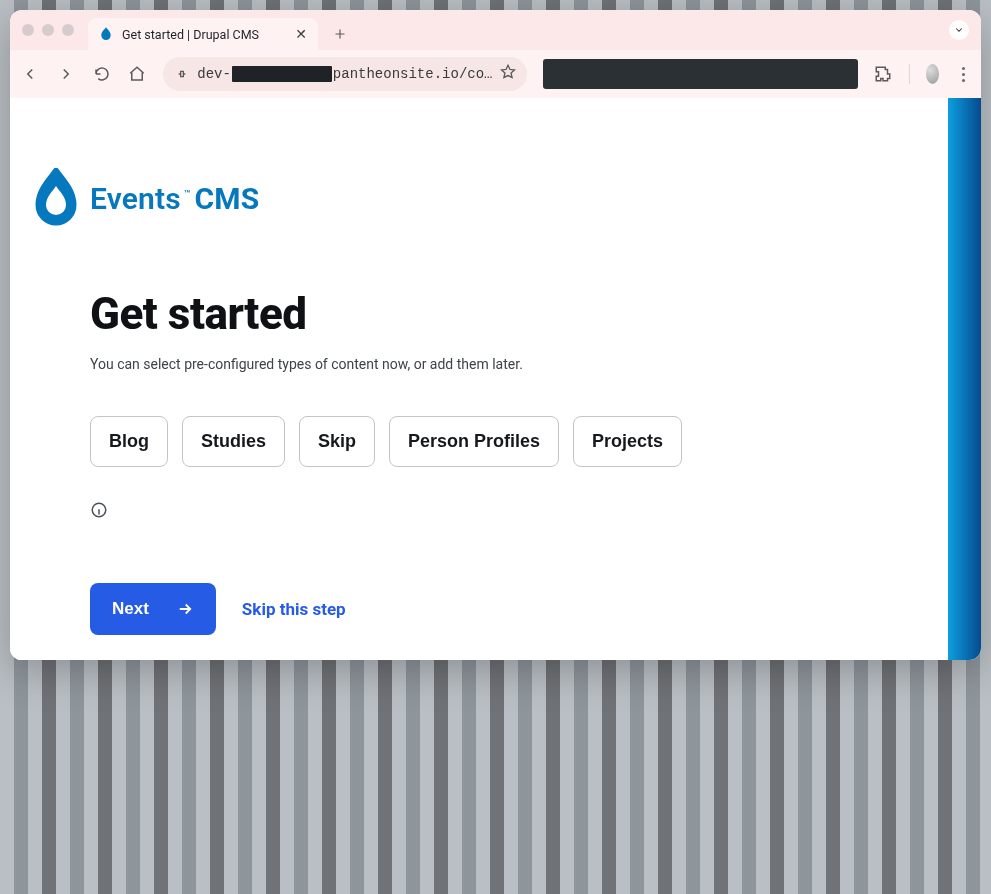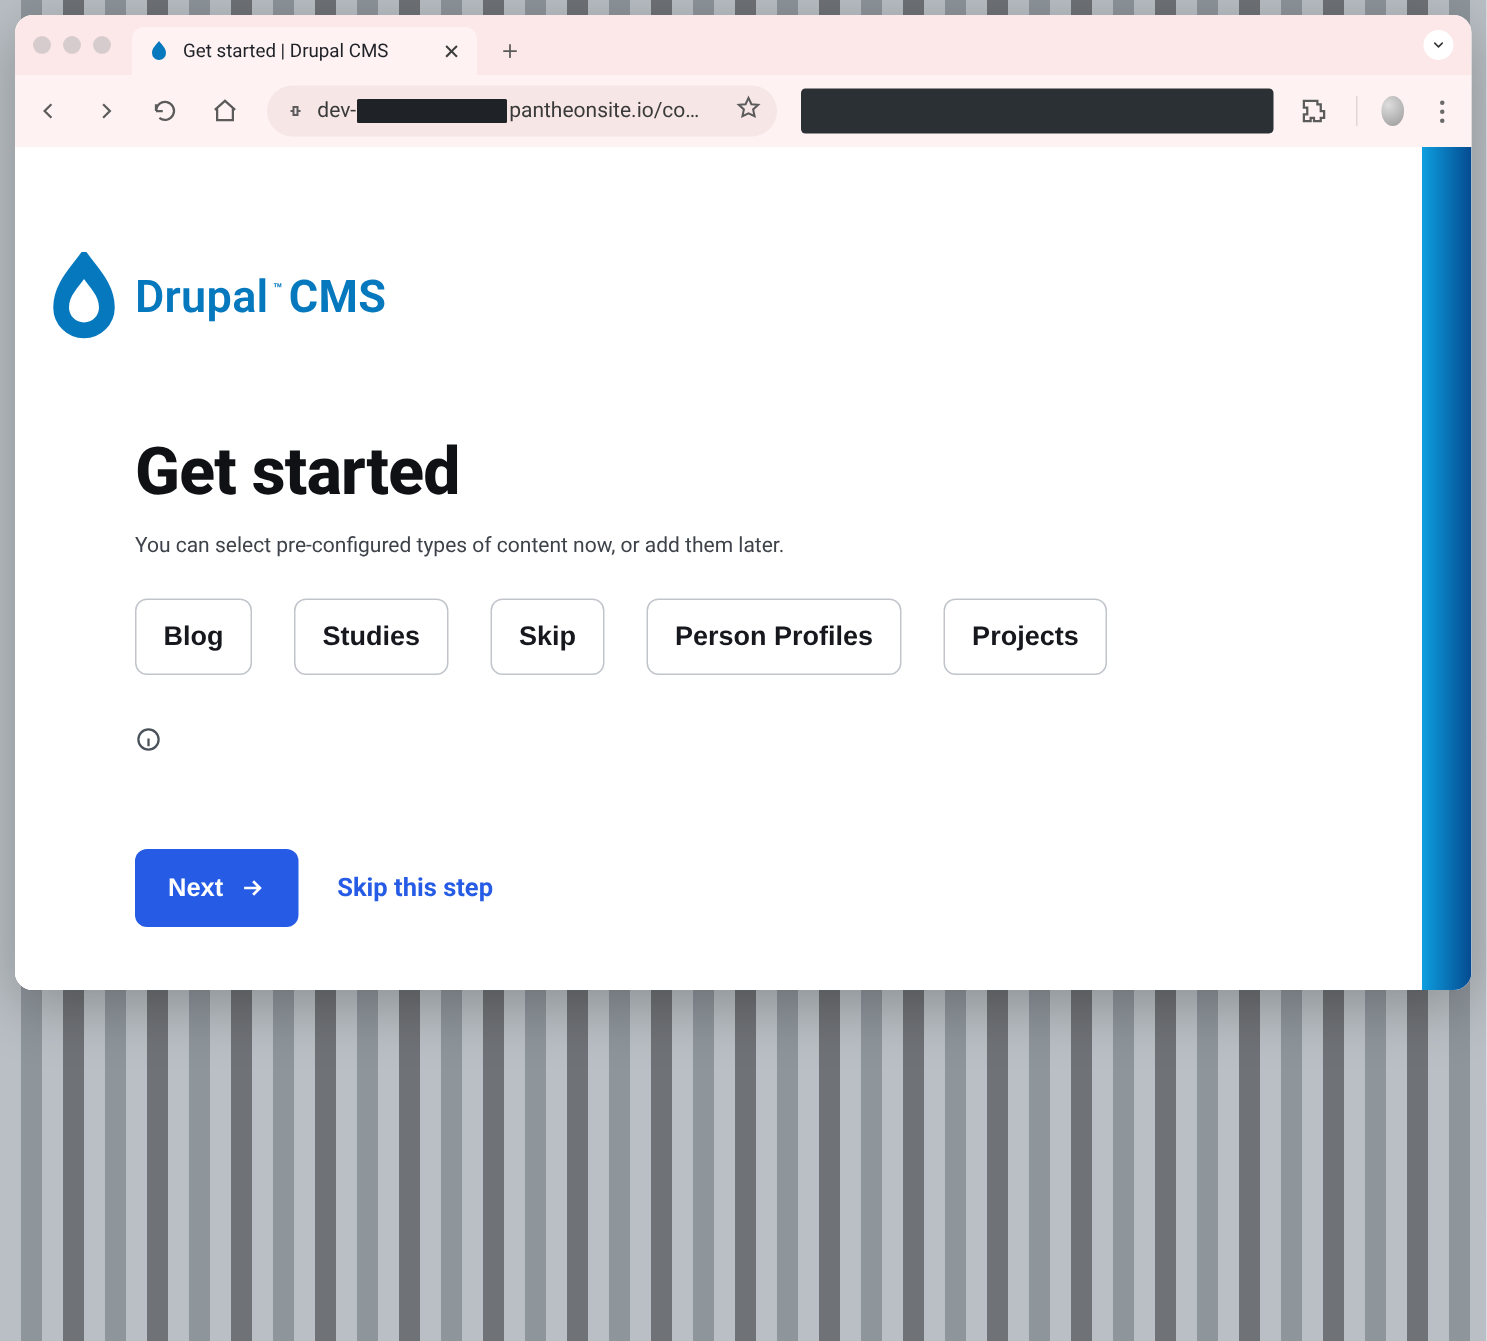--- a/index.html
+++ b/index.html
@@ -54,20 +54,21 @@
   .tabstrip .dropdown { position:absolute; right:12px; top:10px; width:20px; height:20px; border-radius:50%; background:#fff; display:flex; align-items:center;justify-content:center; color:#333; font-size:12px;}
 
   
   .toolbar {
     height: 48px;
     background: #fef2f2;
     display: flex;
     align-items: center;
     gap: 16px;
     padding: 0 10px;
+    font-family: Liberation Mono, monospace;
   }
   .icon-btn { width: 30px; height: 30px; border-radius: 50%; display:flex; align-items:center; justify-content:center; color:#5b5b5b; }
   .icon-btn svg { width:18px; height:18px; stroke:#5b5b5b; fill:none; stroke-width:2; }
   .addressbar {
     flex: 0 0 340px;
     height: 34px;
     background: #f6e6e6;
     border-radius: 17px;
     display: flex;
     align-items: center;
@@ -93,26 +94,26 @@
   
   .brand { display:flex; align-items:center; gap:10px; padding: 70px 0 0 22px; color:#0678be; }
   .brand .drop { width:48px; height:60px; }
   .brand .wordmark { font-size:30px; font-weight:600; letter-spacing:.2px; display:flex; align-items:baseline; gap:2px;}
   .brand .wordmark .tm{ font-size:10px; position:relative; top:-12px; margin:0 2px 0 1px;}
   .brand .wordmark .cms{ font-weight:700;}
 
   .content { padding: 60px 0 0 80px; max-width: 820px;}
   h1 { font-size:44px; font-weight:800; color:#0f1115; letter-spacing:-.5px;}
   .subtitle { font-size:14px; color:#3e434a; margin-top:16px;}
-  .chips { display:flex; flex-wrap:wrap; gap:28px; margin-top:27px;}
+  .chips { display:flex; flex-wrap:wrap; gap:14px; margin-top:44px;}
   .chip { border:1px solid #c1c5cb; border-radius:8px; padding:14px 18px; font-size:18px; font-weight:700; color:#16181d; background:#fff; cursor:pointer;}
   .hint { display:flex; align-items:center; gap:10px; margin-top:34px; color:#4c525a; font-size:16px;}
   .hint svg{width:18px;height:18px;stroke:#4c525a;fill:none;stroke-width:2;}
   .actions { display:flex; align-items:center; gap:26px; margin-top:60px;}
-  .primary { background:#265ce5; color:#fff; border:none; border-radius:8px; padding:16px 22px; font-size:17px; font-weight:700; display:flex; align-items:center; gap:10px; cursor:pointer;}
+  .primary { background:#265ce5; color:#fff; border:none; border-radius:8px; padding:16px 22px; font-size:17px; font-weight:700; display:flex; align-items:center; gap:27px; cursor:pointer;}
   .primary svg{width:18px;height:18px;stroke:#fff;fill:none;stroke-width:2.4;}
   .linkbtn { color:#265ce5; font-size:17px; font-weight:700; text-decoration:none; cursor:pointer;text-align:right;}
 </style>
 </head>
 <body>
 
 <div class="browser">
 
   <div class="tabstrip">
     <div class="traffic-lights">
@@ -197,21 +198,21 @@
   <div class="viewport">
     <div class="page">
       <div class="brand">
         <span class="drop">
           <svg viewBox="0 0 48 60">
               <path d="M24 2 C17 12 6 22 6 37 a18 18 0 0 0 36 0 C42 22 31 12 24 2 Z" fill="none" stroke="#0678be" stroke-width="5" stroke-linejoin="round"></path>
               <path d="M24 2 C17 12 6 22 6 37 a18 18 0 0 0 36 0 C42 22 31 12 24 2 Z M24 18 C20 24 14 29 14 37 a10 10 0 0 0 20 0 C34 29 28 24 24 18 Z" fill="#0678be" fill-rule="evenodd"></path>
             </svg>
         </span>
         <span class="wordmark">
-          <span>Drupal</span>
+          <span>Events</span>
             <span class="tm">™</span>
             <span class="cms">CMS</span>
         </span>
       </div>
 
       <div class="content">
         <h1>Get started</h1>
         <p class="subtitle">You can select pre-configured types of content now, or add them later.</p>
 
         <div class="chips">

